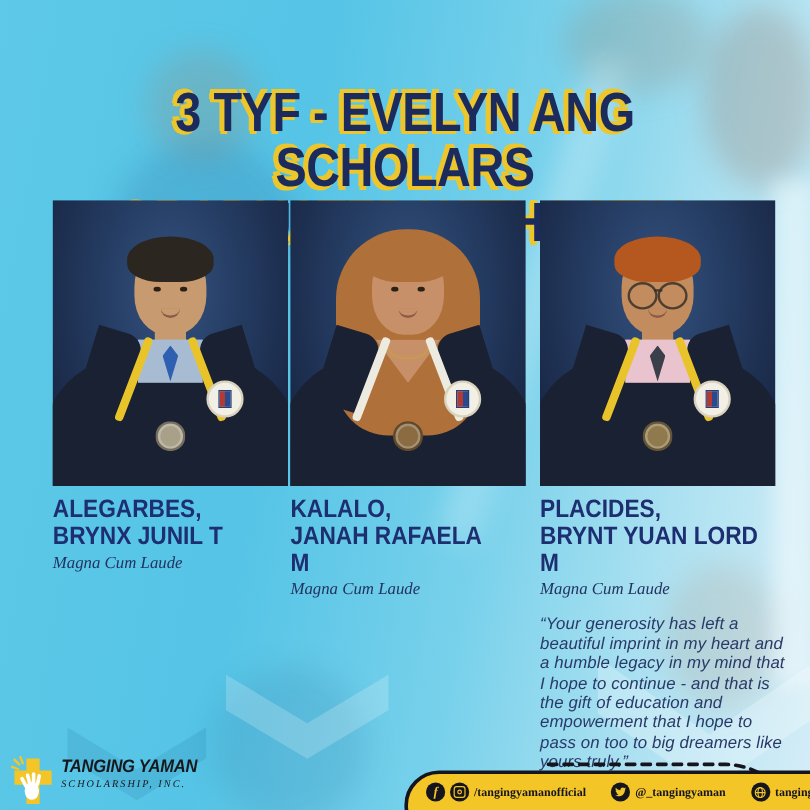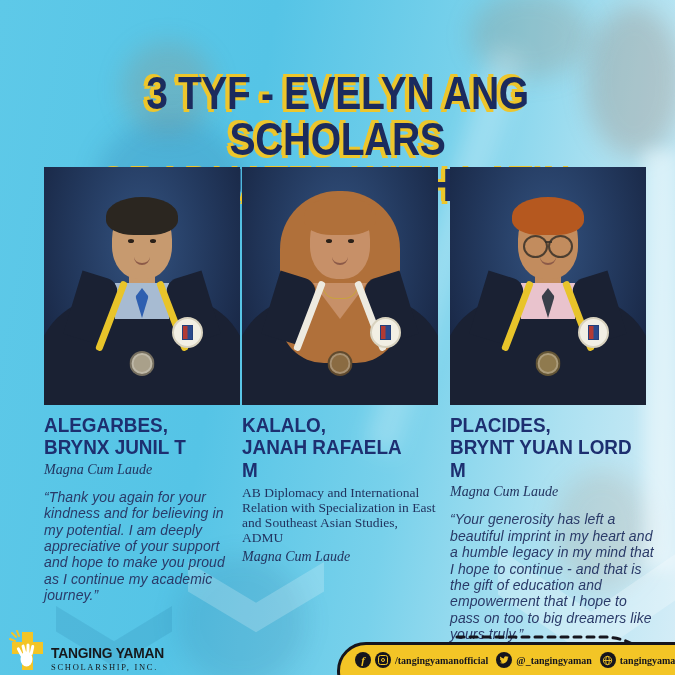--- a/index.html
+++ b/index.html
@@ -77,31 +77,31 @@
   .sealcore{width:9px;height:13px;border:1px solid #24407c;
     background:linear-gradient(90deg,#b23a34 0 49%,#2a4a8c 51% 100%);}
 
   .name{margin-top:9px;font-weight:800;font-size:21px;line-height:1.07;letter-spacing:0;
     transform:scaleX(.9);transform-origin:left;}
   .degree{margin-top:5px;font-family:"Liberation Serif",serif;font-size:13.5px;line-height:1.1;color:#22335f;}
   .honor{margin-top:3px;font-family:"Liberation Serif",serif;font-style:italic;font-size:14px;color:#22335f;}
   .quote{margin-top:11px;font-style:italic;font-size:14px;line-height:1.17;color:#2A3A68;letter-spacing:.1px;}
 
   
-  .logo{position:absolute;left:8px;top:630px;display:flex;align-items:flex-end;gap:5px;}
+  .logo{position:absolute;left:8px;top:630px;display:flex;align-items:flex-start;gap:5px;font-style:italic;}
   .lt1{font-weight:800;font-size:15px;letter-spacing:-.2px;color:#16181c;
     transform:scaleX(.92);transform-origin:left;}
   .lt2{font-family:"Liberation Serif",serif;font-size:8.5px;letter-spacing:1.7px;color:#16181c;margin-top:1px;}
 
   
   .pill{position:absolute;left:337px;top:642px;width:372px;height:58px;border-radius:29px;
     border:3px solid #15151d;box-sizing:border-box;}
   .social-row{display:flex;align-items:center;gap:4px;padding:7px 0 0 15px;
     font-family:"Liberation Serif",serif;font-size:10px;font-weight:700;color:#15151d;white-space:nowrap;}
-  .social-row .txt{margin-right:4px;}
+  .social-row .txt{margin-right:17px;}
   .sic{width:16px;height:16px;min-width:16px;border-radius:50%;background:#15151d;color:#F3C526;
     display:flex;align-items:center;justify-content:center;}
   .sic .fb{font-family:"Liberation Serif",serif;font-weight:700;font-style:italic;font-size:11px;line-height:1;}
   .igbox{position:relative;width:8px;height:8px;border:1.4px solid #F3C526;border-radius:2.5px;}
   .igdot{position:absolute;top:1.6px;left:1.6px;width:2.8px;height:2.8px;border:1.1px solid #F3C526;border-radius:50%;}
   .dash-svg{position:absolute;left:455px;top:624px;width:222px;height:62px;}
 </style>
 </head>
 <body>
 
@@ -145,21 +145,20 @@
       <div class="medal" style="background-color: rgb(169, 160, 138);"></div>
       <div class="seal">
           <div class="sealcore"></div>
         </div>
     </div>
     <div class="name" style="color: rgb(29, 47, 112);">
       <div>ALEGARBES,</div>
       <div>BRYNX JUNIL T</div>
     </div>
     <div class="honor">Magna Cum Laude</div>
-    <div class="quote">“Thank you again for your kindness and for believing in my potential. I am deeply appreciative of your support and hope to make you proud as I continue my academic journey.”</div>
   </div>
 
   <div class="col col-2">
     <div class="photo">
       <div class="hairback" style="background-color: rgb(176, 112, 58);"></div>
       <div class="gown" style="background-color: rgb(26, 33, 51);"></div>
       <div class="neck" style="background-color: rgb(199, 144, 104);"></div>
       <div class="chest vee" style="background-color: rgb(199, 144, 104);"></div>
       <div class="necklace"></div>
       <div class="lapel l" style="background-color: rgb(26, 33, 51);"></div>
@@ -174,21 +173,20 @@
       <div class="rib r" style="background-color: rgb(237, 234, 224);"></div>
       <div class="medal" style="background-color: rgb(138, 107, 66);"></div>
       <div class="seal">
           <div class="sealcore"></div>
         </div>
     </div>
     <div class="name" style="color: rgb(29, 47, 112);">
       <div>KALALO,</div>
       <div>JANAH RAFAELA M</div>
     </div>
-    <div class="degree">AB Diplomacy and International Relation with Specialization in East and Southeast Asian Studies, ADMU</div>
     <div class="honor">Magna Cum Laude</div>
   </div>
 
   <div class="col col-3">
     <div class="photo">
       <div class="gown" style="background-color: rgb(26, 33, 51);"></div>
       <div class="neck" style="background-color: rgb(194, 140, 94);"></div>
       <div class="chest" style="background-color: rgb(233, 195, 205);"></div>
       <div class="tie" style="background-color: rgb(58, 63, 74);"></div>
       <div class="lapel l" style="background-color: rgb(26, 33, 51);"></div>

